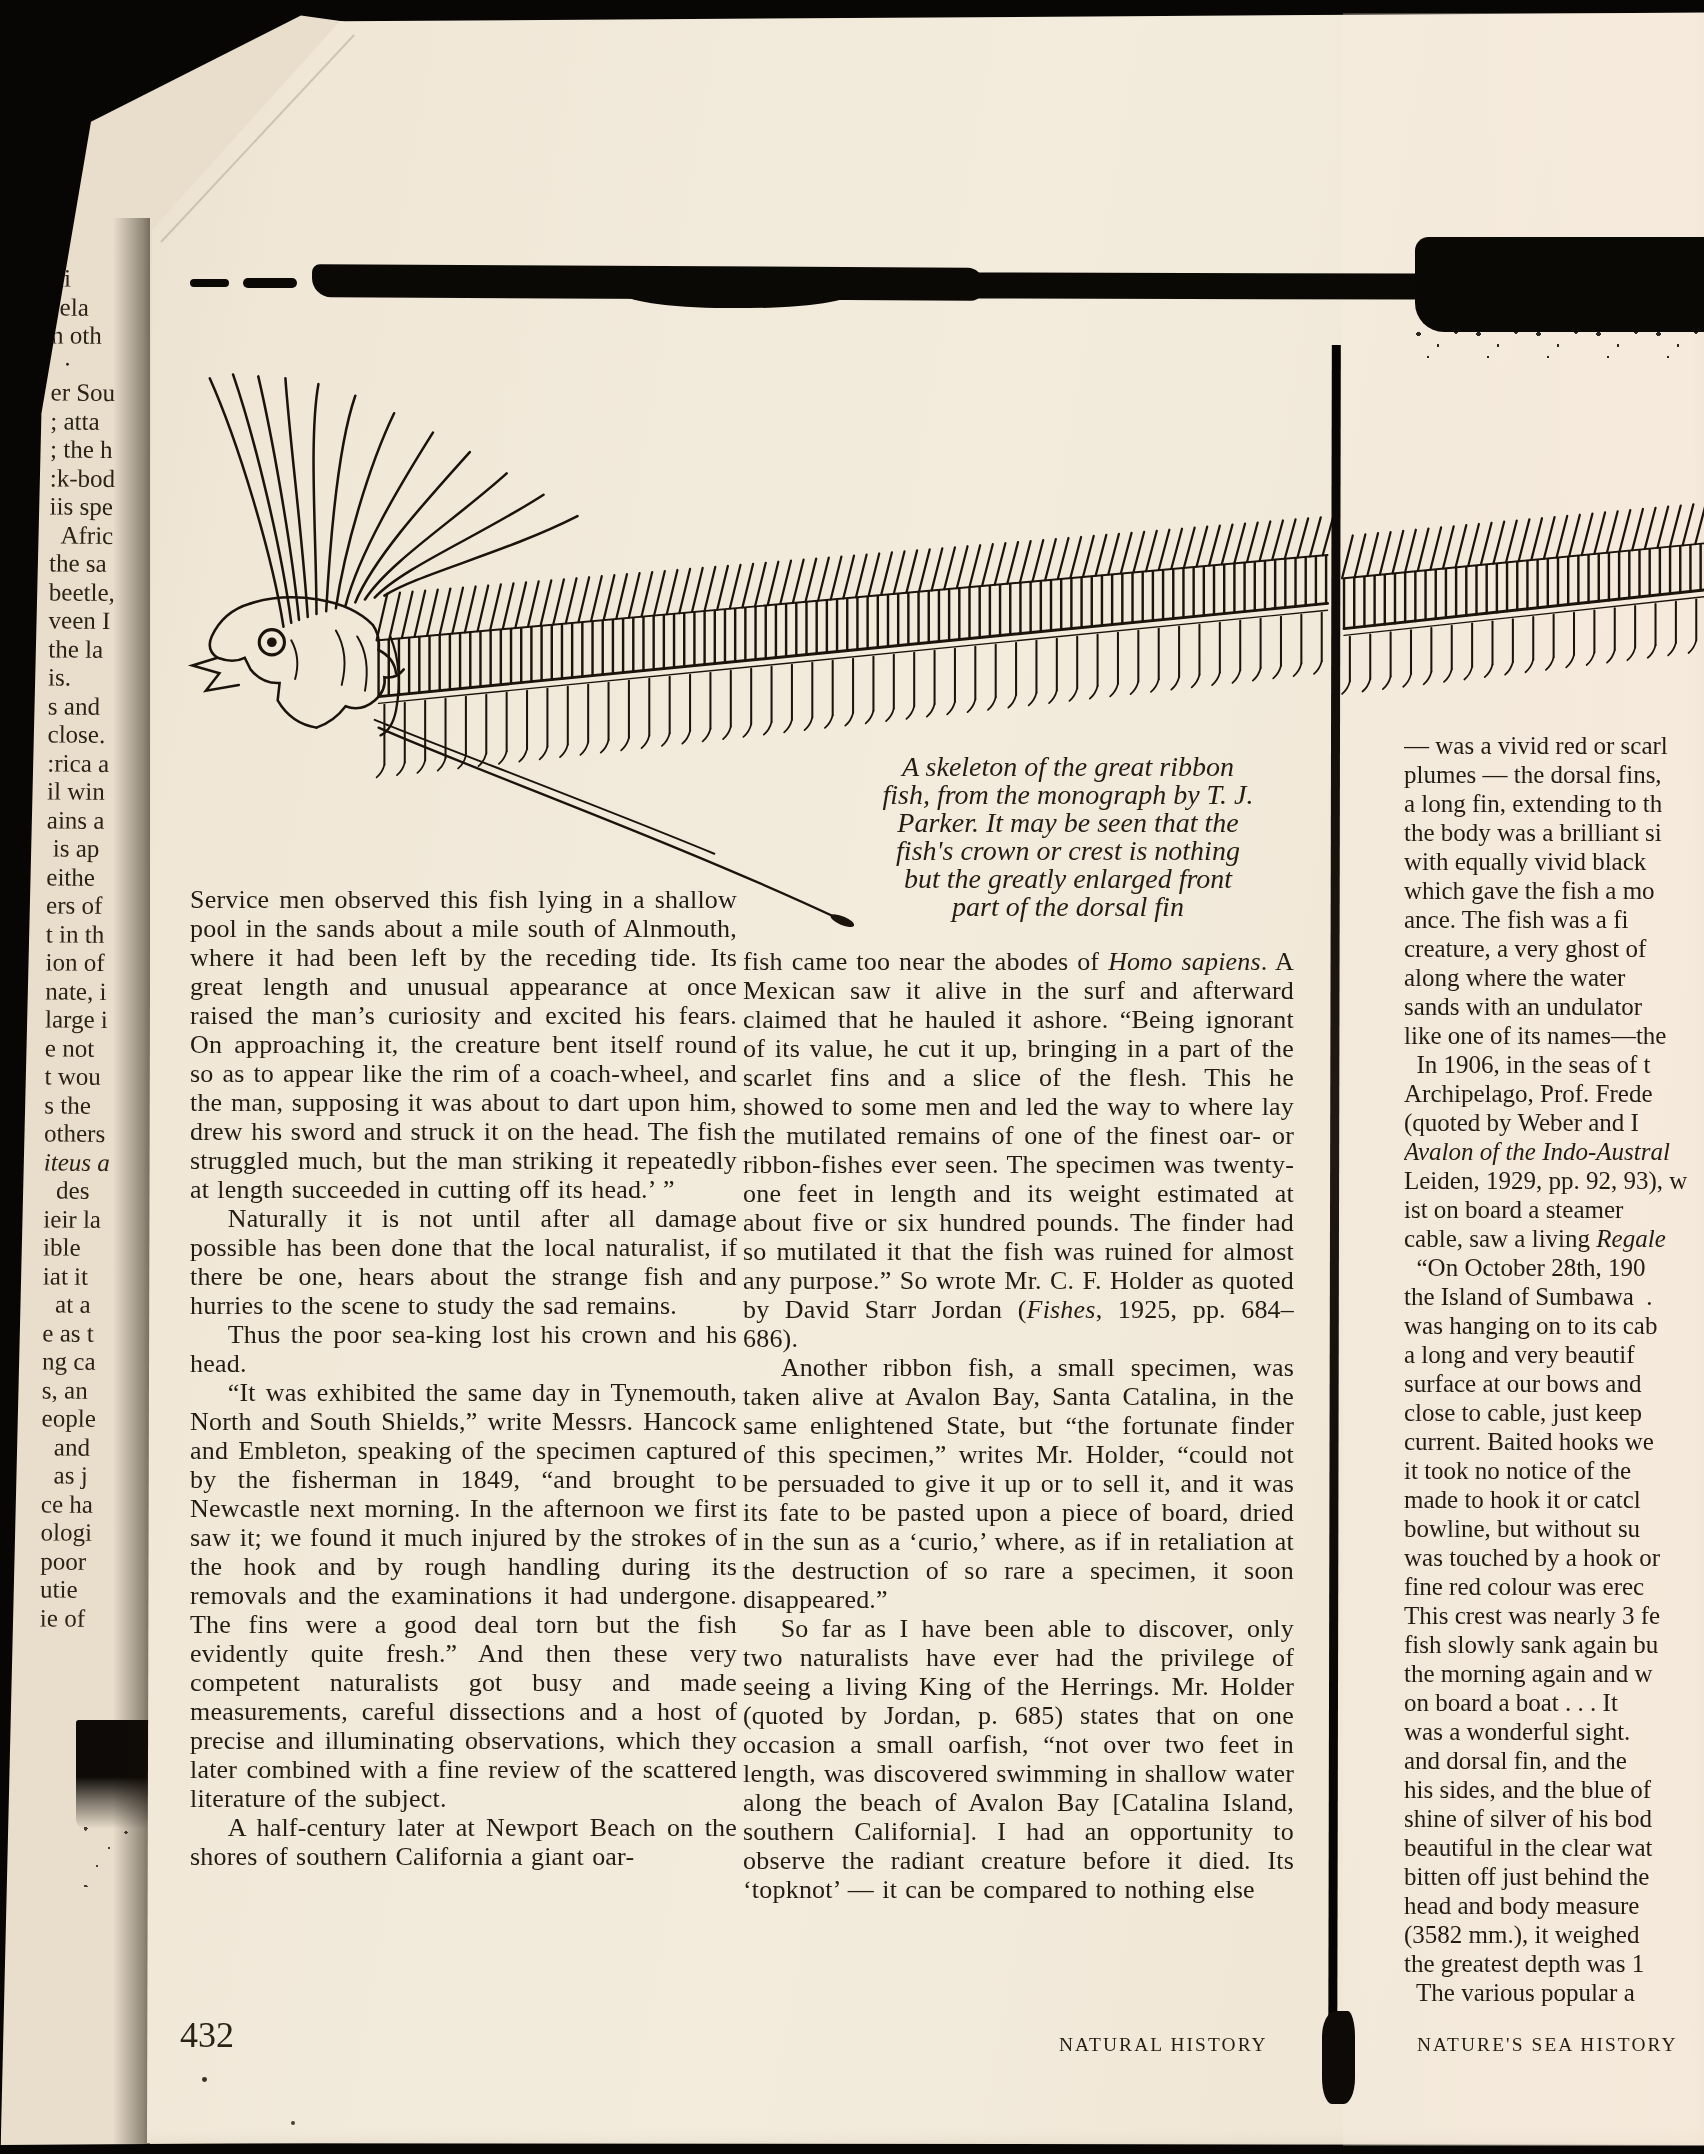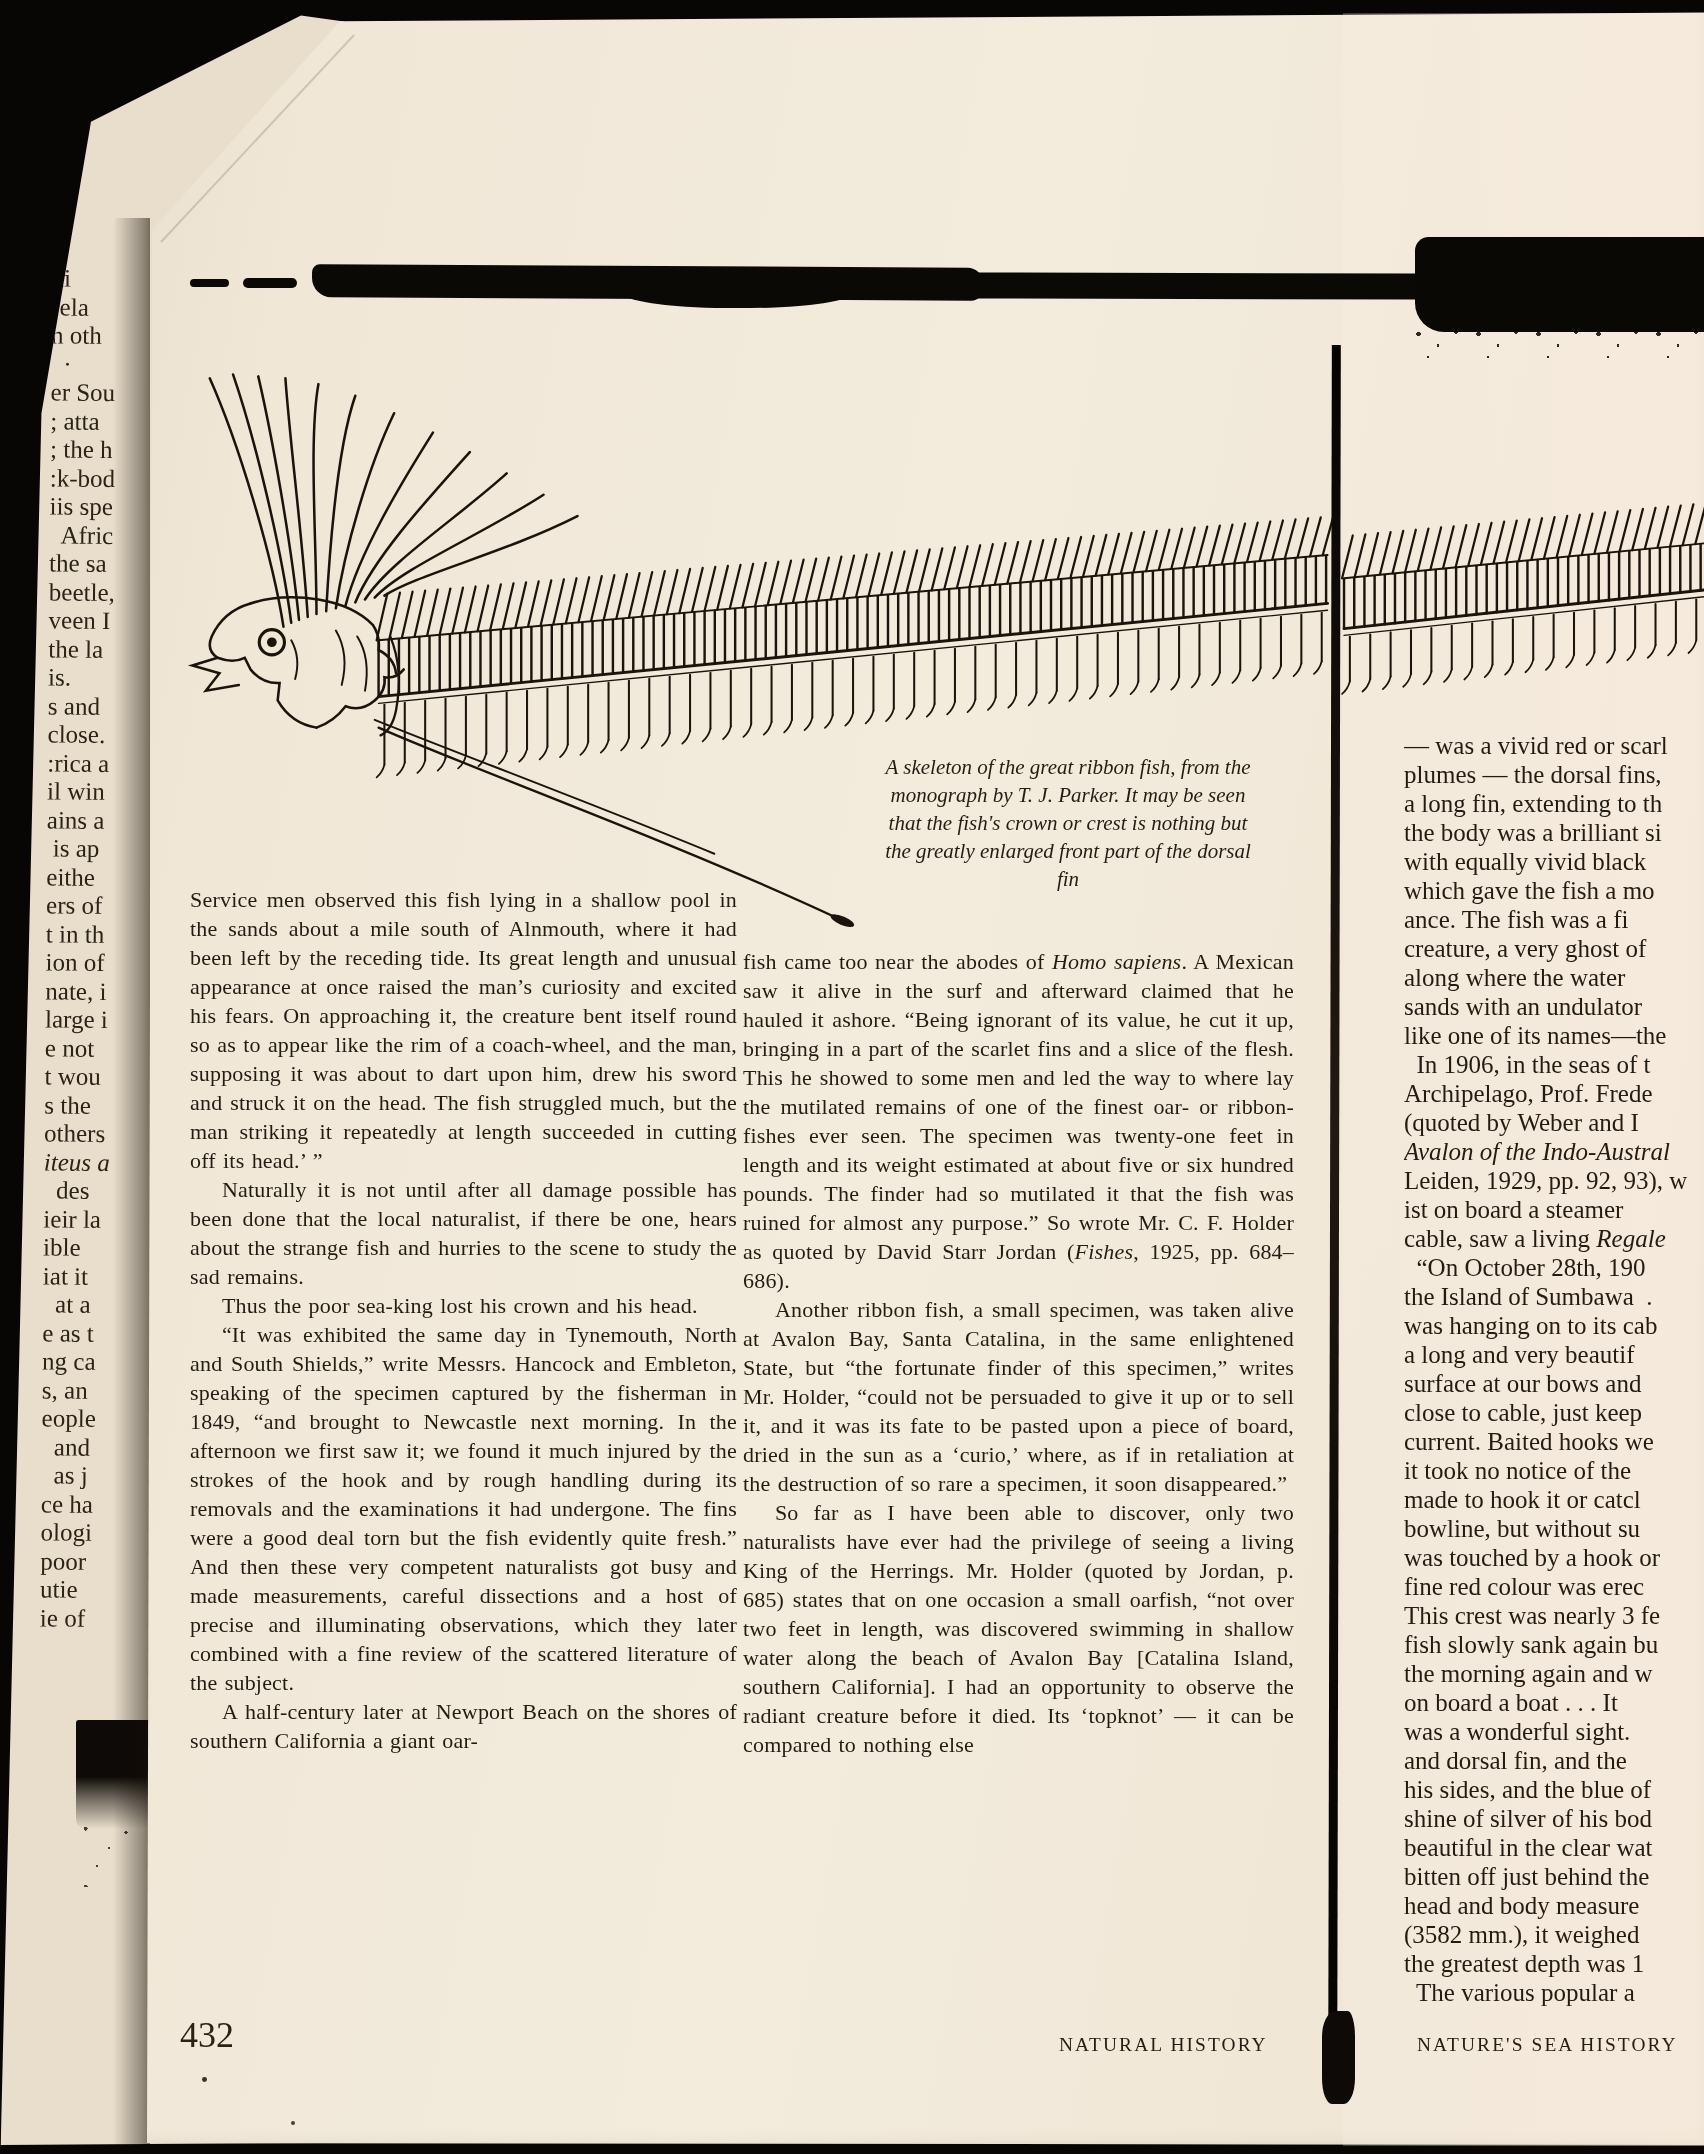--- a/index.html
+++ b/index.html
@@ -50,22 +50,22 @@
   .gutter{position:absolute;left:1330px;top:345px;width:8.7px;height:1754px;
       background:linear-gradient(#050403,#221a12 45%,#0a0705 75%,#050403);transform:rotate(.12deg);}
   .gutter-blob{position:absolute;left:1322px;top:2011px;width:33px;height:93px;background:#0d0a07;
       border-radius:40% 22% 34% 30%/28%;}
   
   .skeleton{position:absolute;left:136px;top:349px;}
   .skeleton *{stroke:#1b140c;fill:none;stroke-linecap:round;}
   .skeleton .f{fill:#1b140c;stroke:none;}
   
   .caption{position:absolute;left:878px;top:753px;width:380px;text-align:center;
-      font-style:italic;font-size:21px;line-height:28px;color:#241d14;}
-  .col{position:absolute;font-size:22px;line-height:29px;text-align:justify;
+      font-style:italic;font-size:28px;line-height:28px;color:#241d14;}
+  .col{position:absolute;font-size:26px;line-height:29px;text-align:justify;
       letter-spacing:0.2px;word-spacing:1.5px;color:#231c13;}
   .col-left{left:190px;top:885px;width:547px;}
   .col-mid{left:743px;top:947px;width:551px;}
   .para{margin:0;}
   .para.indent{text-indent:1.45em;}
   .col-right{position:absolute;left:1404px;top:731px;width:303px;overflow:hidden;
       font-size:25px;color:#231c13;}
   .rline{height:29px;line-height:29px;white-space:pre;overflow:hidden;}
   
   .pageno{position:absolute;left:180px;top:2014px;font-size:36px;color:#2a2217;}

